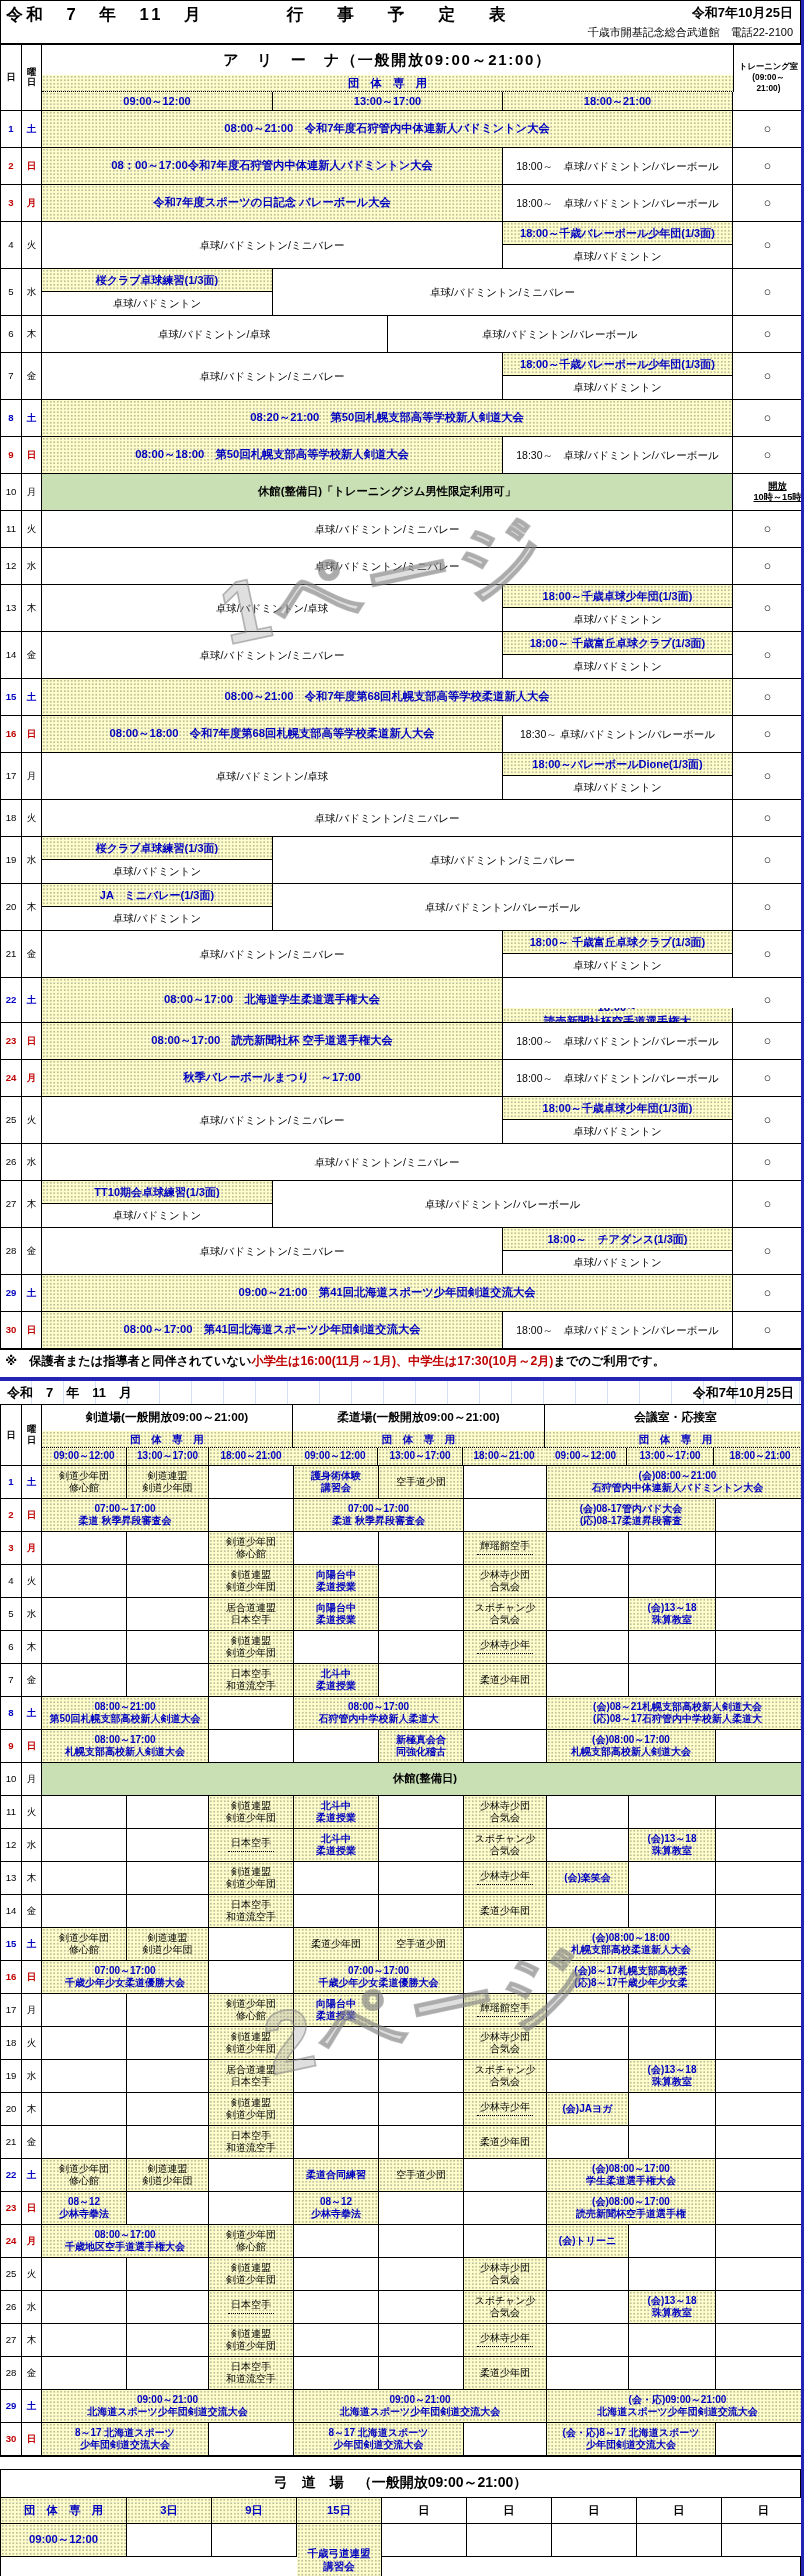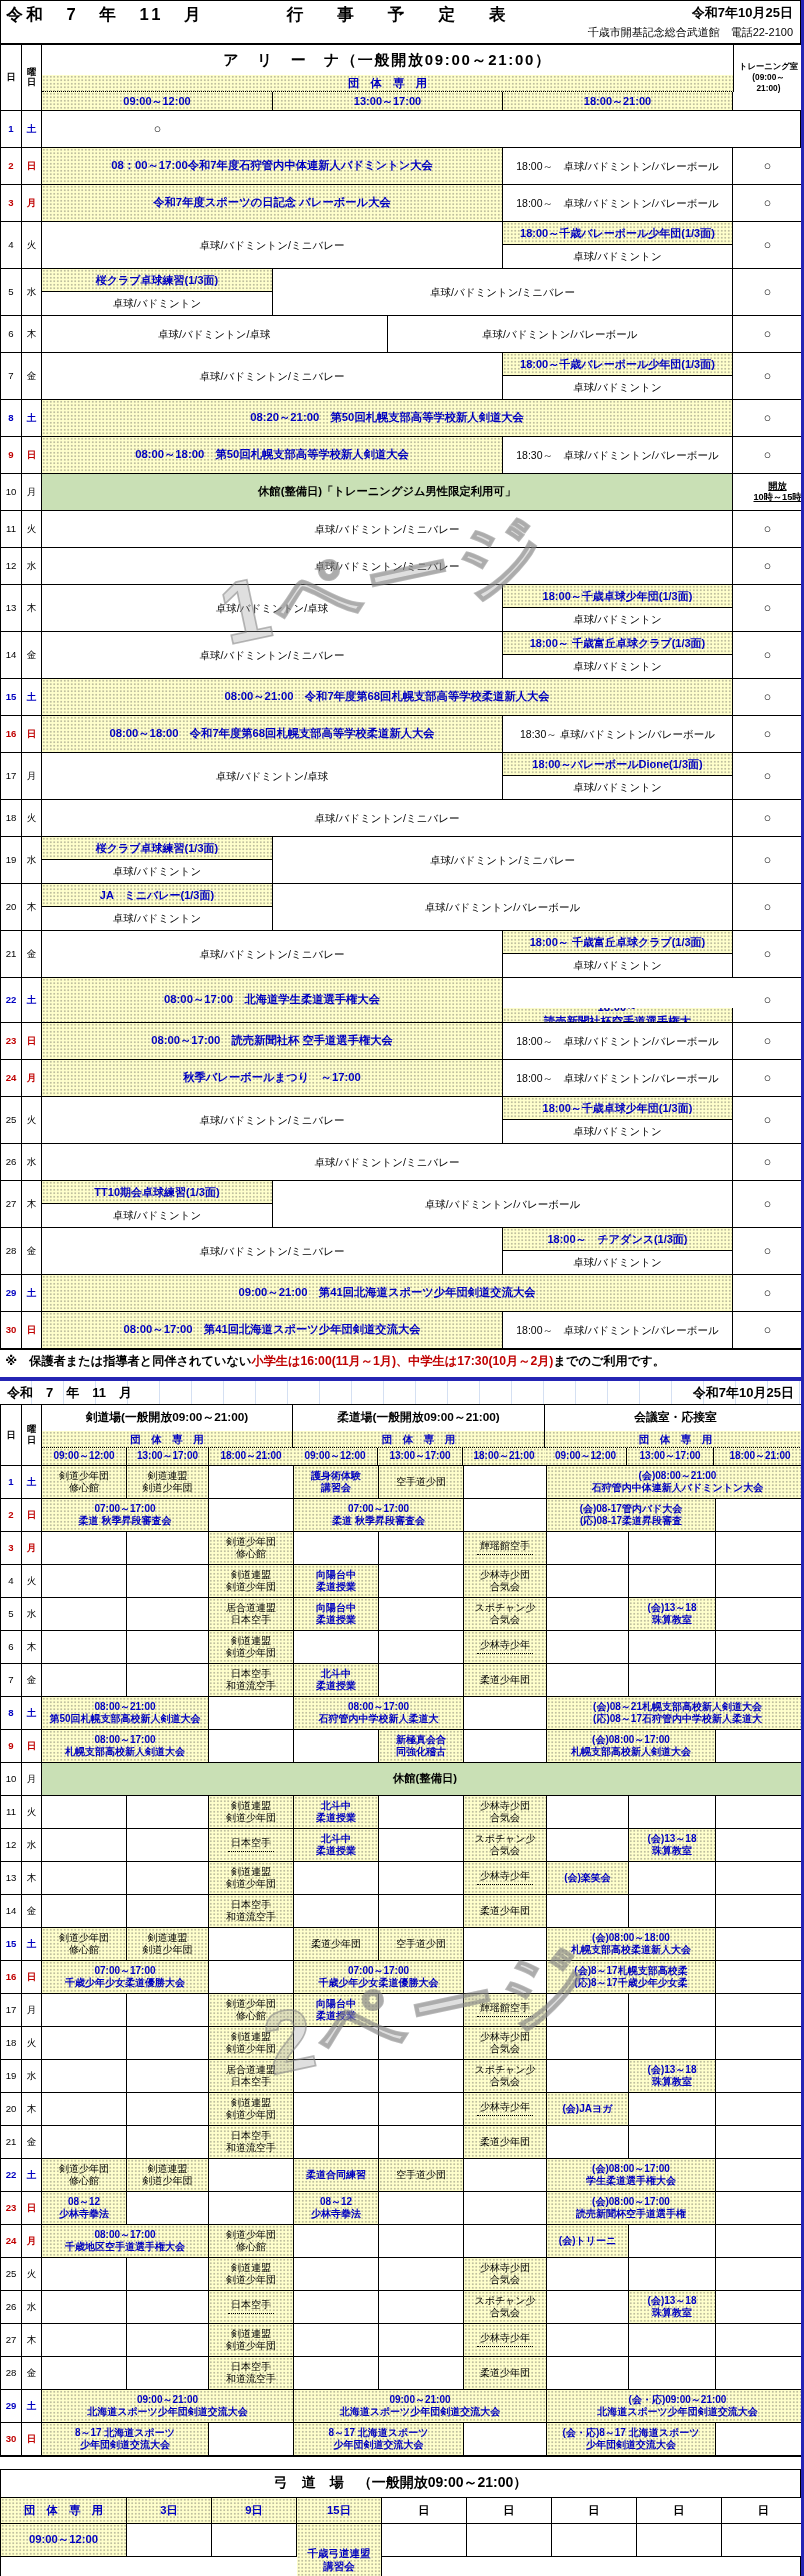--- a/index.html
+++ b/index.html
@@ -83,20 +83,21 @@
         <div class="cell yl grp" style="grid-area: 2 / 3;">団　体　専　用</div>
         <div class="grid" style="grid-area: 3 / 3; grid-template-columns: 231px 230px 230px;">
           <div class="cell yl tmh">09:00～12:00</div>
           <div class="cell yl tmh">13:00～17:00</div>
           <div class="cell yl tmh">18:00～21:00</div>
         </div>
       </div>
       <div class="grid row" style="grid-template-columns: 21px 20px 231px 230px 230px 69px; height: 37px;">
         <div class="cell dnum sat">1</div>
         <div class="cell dnum sat">土</div>
+        <div class="cell ev evt" style="grid-column: span 3;">08:00～21:00　令和7年度石狩管内中体連新人バドミントン大会</div>
         <div class="cell trc" style="border-right: none;">○</div>
       </div>
       <div class="grid row" style="grid-template-columns: 21px 20px 231px 230px 230px 69px; height: 37px;">
         <div class="cell dnum sun">2</div>
         <div class="cell dnum sun">日</div>
         <div class="cell ev evt" style="grid-column: span 2;">08：00～17:00令和7年度石狩管内中体連新人バドミントン大会</div>
         <div class="cell wh plain" style="grid-column: span 1;">18:00～　卓球/バドミントン/バレーボール</div>
         <div class="cell trc" style="border-right: none;">○</div>
       </div>
       <div class="grid row" style="grid-template-columns: 21px 20px 231px 230px 230px 69px; height: 37px;">

